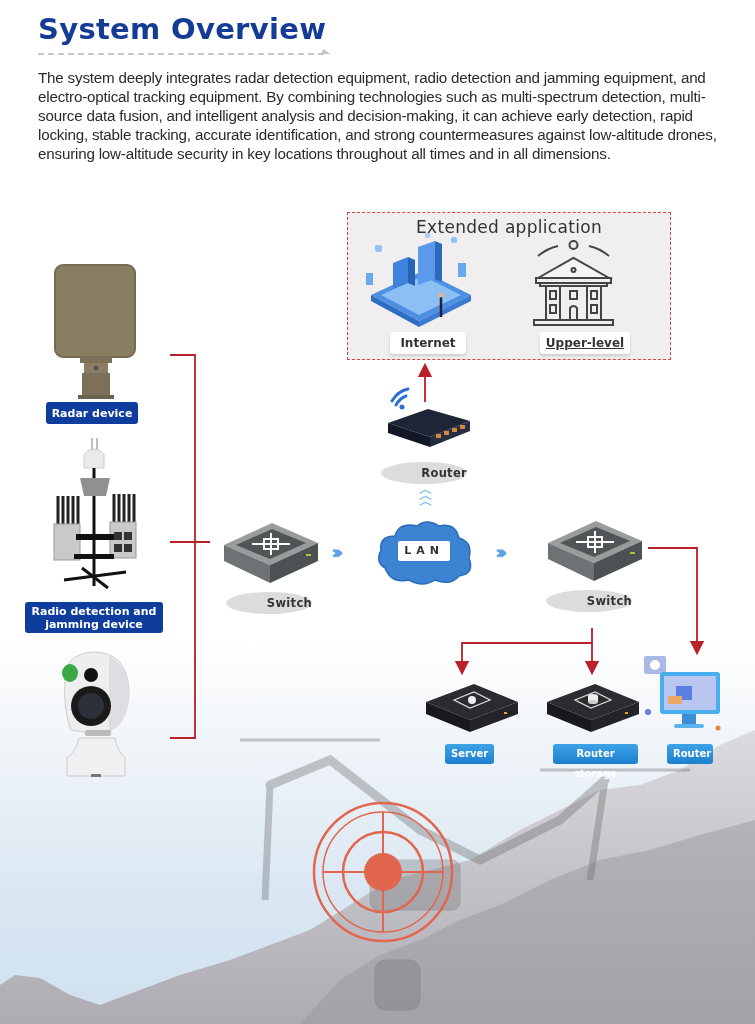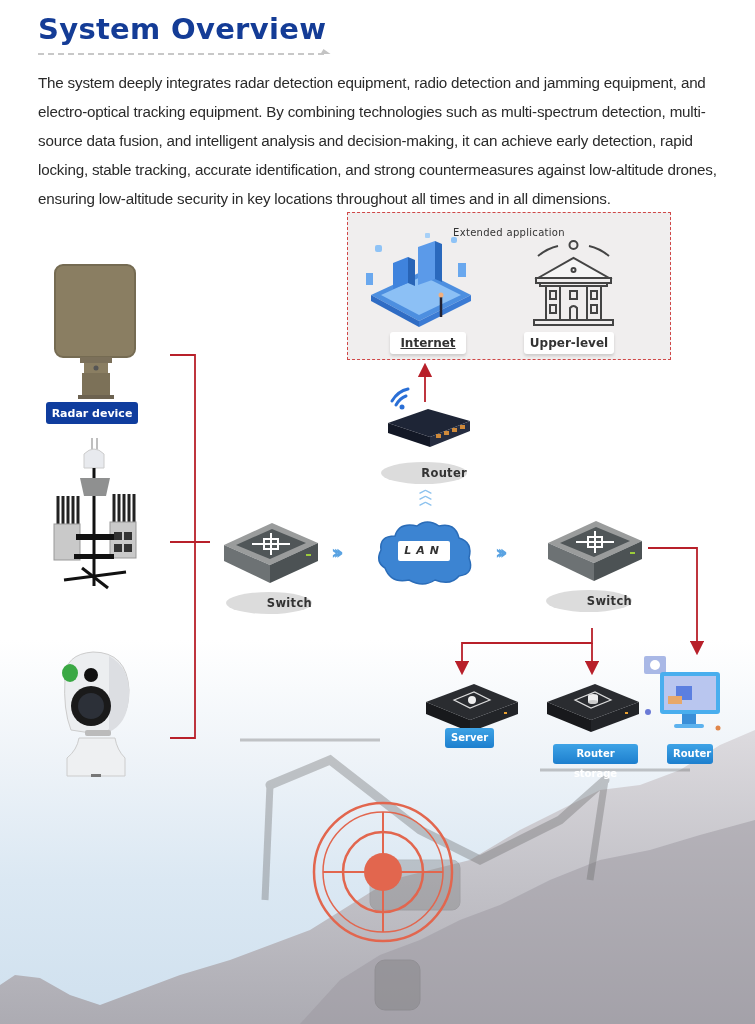--- a/index.html
+++ b/index.html
@@ -28,30 +28,30 @@
       border-top: 2px dashed #c8c8c8;
     }
     .title-rule-tip {
       position: absolute; left: 322px; top: 49px; width: 0; height: 0;
       border-left: 10px solid #c4c4c4; border-top: 5px solid transparent;
       transform: skewX(-30deg);
     }
     .intro {
       position: absolute; left: 38px; top: 68px; width: 680px;
       font-family: "Liberation Sans", sans-serif;
-      font-size: 15.2px; line-height: 29px; color: #2a2a2a; letter-spacing: -0.2px;
+      font-size: 15.2px; line-height: 19px; color: #2a2a2a; letter-spacing: -0.2px;
     }
 
     .ext-box {
       position: absolute; left: 347px; top: 212px; width: 324px; height: 148px;
       background: #f0eeee; border: 1.5px dashed #d04848;
     }
     .ext-title {
       position: absolute; left: 0; top: 4px; width: 100%; text-align: center;
-      font-size: 10px; color: #333; letter-spacing: 0.3px; margin-top: 10px;
+      font-size: 17px; color: #333; letter-spacing: 0.3px;
     }
     .pill-white {
       position: absolute; height: 22px; background: #fff; border-radius: 3px;
       box-shadow: 0 2px 3px rgba(0,0,0,0.15);
       font-size: 12px; color: #333; text-align: center; line-height: 22px; font-weight: bold;
     }
 
     .device-label {
       position: absolute; background: #0f3d9e; color: #fff; border-radius: 3px;
       font-size: 11px; font-weight: bold; text-align: center; line-height: 13px;
@@ -67,21 +67,20 @@
       position: absolute; height: 20px; border-radius: 3px;
       background: linear-gradient(to bottom, #3ea3e6, #1d7fce);
       color: #fff; font-size: 10px; font-weight: bold; text-align: center; line-height: 20px;
       padding: 0 6px;
     }
     .lan-box {
       position: absolute; left: 398px; top: 541px; width: 52px; height: 20px;
       background: #fff; border-radius: 2px; font-size: 11px; font-weight: bold;
       text-align: center; line-height: 20px; color: #333; letter-spacing: 5px;
       padding-left: 0;
-      font-style: italic;
     }
     svg { overflow: visible; }
   </style>
 </head>
 <body>
 
 <div class="bg"></div>
 
 <svg class="mountains" width="755" height="1024" viewBox="0 0 755 1024">
   <defs>
@@ -183,22 +182,22 @@
       <line x1="75" y1="48" x2="75" y2="82"></line>
       <rect x="24" y="53" width="6" height="8"></rect>
       <rect x="24" y="67" width="6" height="8"></rect>
       <rect x="44" y="53" width="7" height="8"></rect>
       <path d="M44,82 L44,70 Q47.5,66 51,70 L51,82"></path>
       <rect x="65" y="53" width="6" height="8"></rect>
       <rect x="65" y="67" width="6" height="8"></rect>
       <rect x="8" y="82" width="79" height="5"></rect>
     </svg>
 
-    <div class="pill-white" style="left:42px;top:119px;width:76px;text-decoration:underline;">Internet</div>
-    <div class="pill-white" style="left:176px;top:119px;width:90px;">Upper-level</div>
+    <div class="pill-white" style="left:42px;top:119px;width:76px;">Internet</div>
+    <div class="pill-white" style="left:192px;top:119px;width:90px;text-decoration:underline;">Upper-level</div>
   </div>
 
   <svg width="90" height="140" style="position:absolute;left:52px;top:262px;" viewBox="0 0 90 140">
     <rect x="3" y="3" width="80" height="92" rx="8" fill="#8a7e62"></rect>
     <rect x="3" y="3" width="80" height="92" rx="8" fill="none" stroke="#756b52" stroke-width="2"></rect>
     <rect x="28" y="95" width="32" height="6" fill="#7b705a"></rect>
     <rect x="32" y="101" width="24" height="10" fill="#8a7e62"></rect>
     <rect x="30" y="111" width="28" height="24" fill="#7c7158"></rect>
     <rect x="26" y="133" width="36" height="4" fill="#6c6250"></rect>
     <circle cx="44" cy="106" r="2.5" fill="#555"></circle>
@@ -227,20 +226,21 @@
     <rect x="68" y="86" width="26" height="36" fill="#c9c9c9" stroke="#999"></rect>
     <rect x="72" y="96" width="8" height="8" fill="#333"></rect>
       <rect x="82" y="96" width="8" height="8" fill="#333"></rect>
     <rect x="72" y="108" width="8" height="8" fill="#333"></rect>
       <rect x="82" y="108" width="8" height="8" fill="#333"></rect>
     <rect x="34" y="98" width="38" height="6" fill="#111"></rect>
     <rect x="32" y="118" width="40" height="5" fill="#111"></rect>
     <line x1="22" y1="144" x2="84" y2="136" stroke="#111" stroke-width="3"></line>
     <line x1="40" y1="132" x2="66" y2="152" stroke="#111" stroke-width="3"></line>
   </svg>
+  <div class="device-label" style="left:25px;top:602px;width:138px;height:31px;">Radio detection and jamming device</div>
 
   <svg width="80" height="140" style="position:absolute;left:57px;top:650px;" viewBox="0 0 80 140">
     <path d="M8,28 Q8,4 36,2 Q70,2 72,40 Q72,78 40,84 L14,80 Q6,60 8,28 Z" fill="#eceef0" stroke="#ccc"></path>
     <path d="M52,6 Q74,18 72,48 Q70,74 52,82" fill="#dcdee2"></path>
     <ellipse cx="13" cy="23" rx="8" ry="9" fill="#3aa844"></ellipse>
     <circle cx="34" cy="25" r="7" fill="#111"></circle>
     <circle cx="34" cy="56" r="20" fill="#1a1a1a"></circle>
     <circle cx="34" cy="56" r="13" fill="#2c3038"></circle>
     <rect x="28" y="80" width="26" height="6" rx="2" fill="#bbb"></rect>
     <path d="M22,88 L58,88 Q60,100 68,108 L68,126 L10,126 L10,108 Q20,100 22,88 Z" fill="#eef0f2" stroke="#ccc"></path>
@@ -305,21 +305,21 @@
   <div class="oval-label" style="left:546px;top:590px;">Switch</div>
 
   <svg width="96" height="56" style="position:absolute;left:424px;top:680px;" viewBox="0 0 96 56">
     <polygon points="2,22 50,4 94,22 46,40" fill="#2a2c30"></polygon>
     <polygon points="2,22 46,40 46,52 2,34" fill="#18191c"></polygon>
     <polygon points="46,40 94,22 94,34 46,52" fill="#222428"></polygon>
     <polygon points="30,20 50,12 66,20 46,28" fill="none" stroke="#ddd" stroke-width="1.2"></polygon>
     <circle cx="48" cy="20" r="4" fill="#eee"></circle>
     <rect x="80" y="32" width="3" height="2" fill="#e8a030"></rect>
   </svg>
-  <div class="blue-label" style="left:445px;top:728px;width:49px;">Server</div>
+  <div class="blue-label" style="left:445px;top:744px;width:49px;">Server</div>
 
   <svg width="96" height="56" style="position:absolute;left:545px;top:680px;" viewBox="0 0 96 56">
     <polygon points="2,22 50,4 94,22 46,40" fill="#2a2c30"></polygon>
     <polygon points="2,22 46,40 46,52 2,34" fill="#18191c"></polygon>
     <polygon points="46,40 94,22 94,34 46,52" fill="#222428"></polygon>
     <polygon points="30,20 50,12 66,20 46,28" fill="none" stroke="#ddd" stroke-width="1.2"></polygon>
     <ellipse cx="48" cy="16" rx="5" ry="2" fill="#eee"></ellipse>
     <rect x="43" y="16" width="10" height="6" fill="#eee"></rect>
     <ellipse cx="48" cy="22" rx="5" ry="2" fill="#ccc"></ellipse>
     <rect x="80" y="32" width="3" height="2" fill="#e8a030"></rect>

